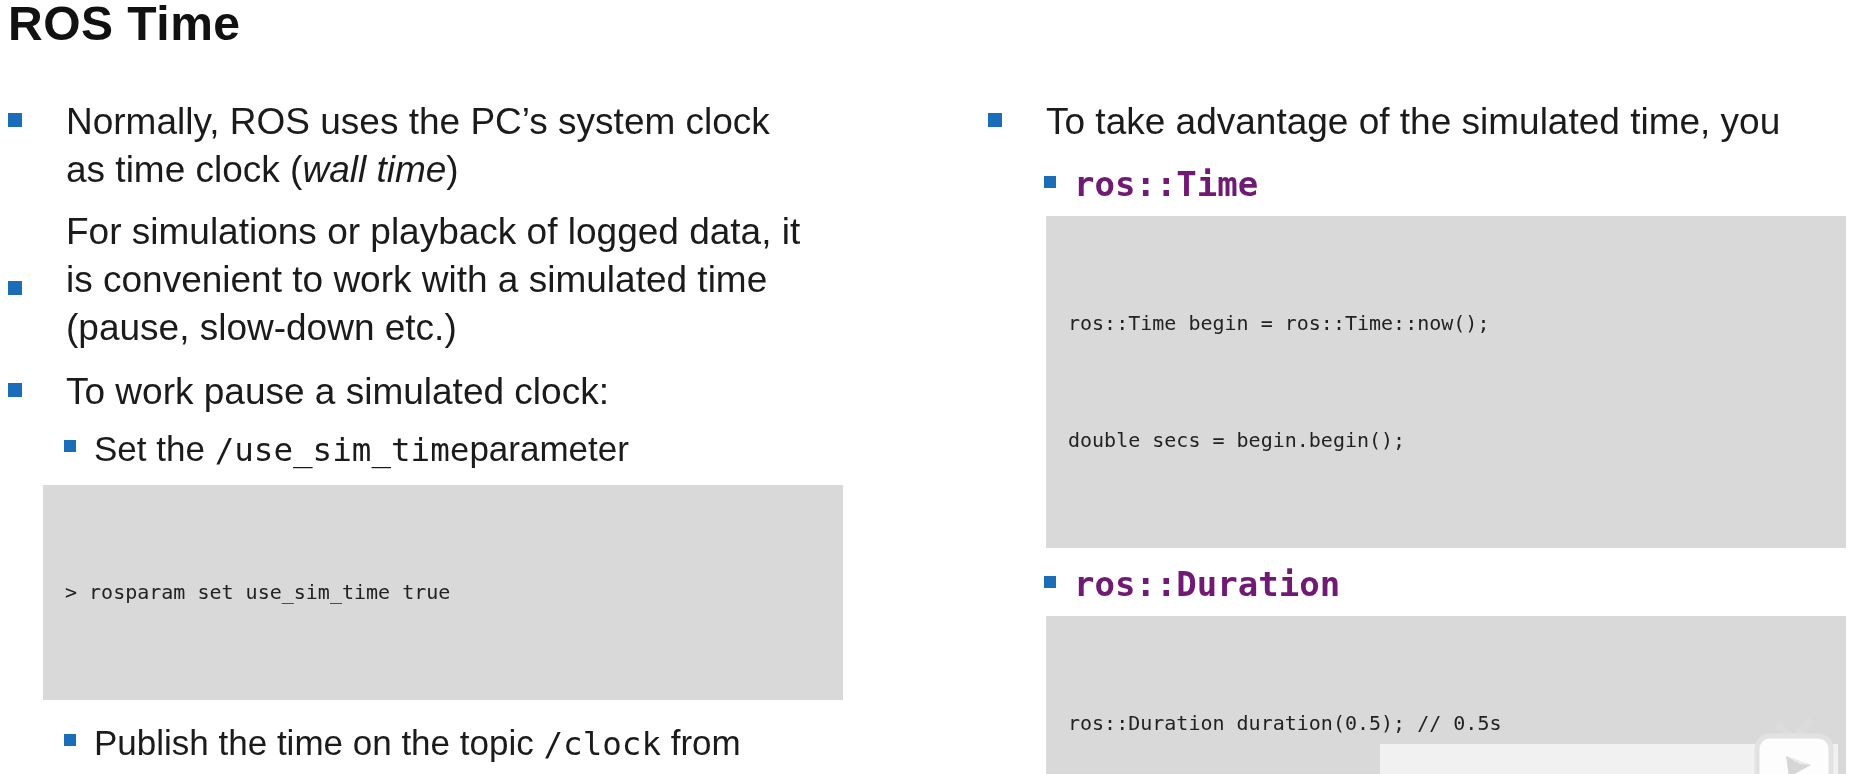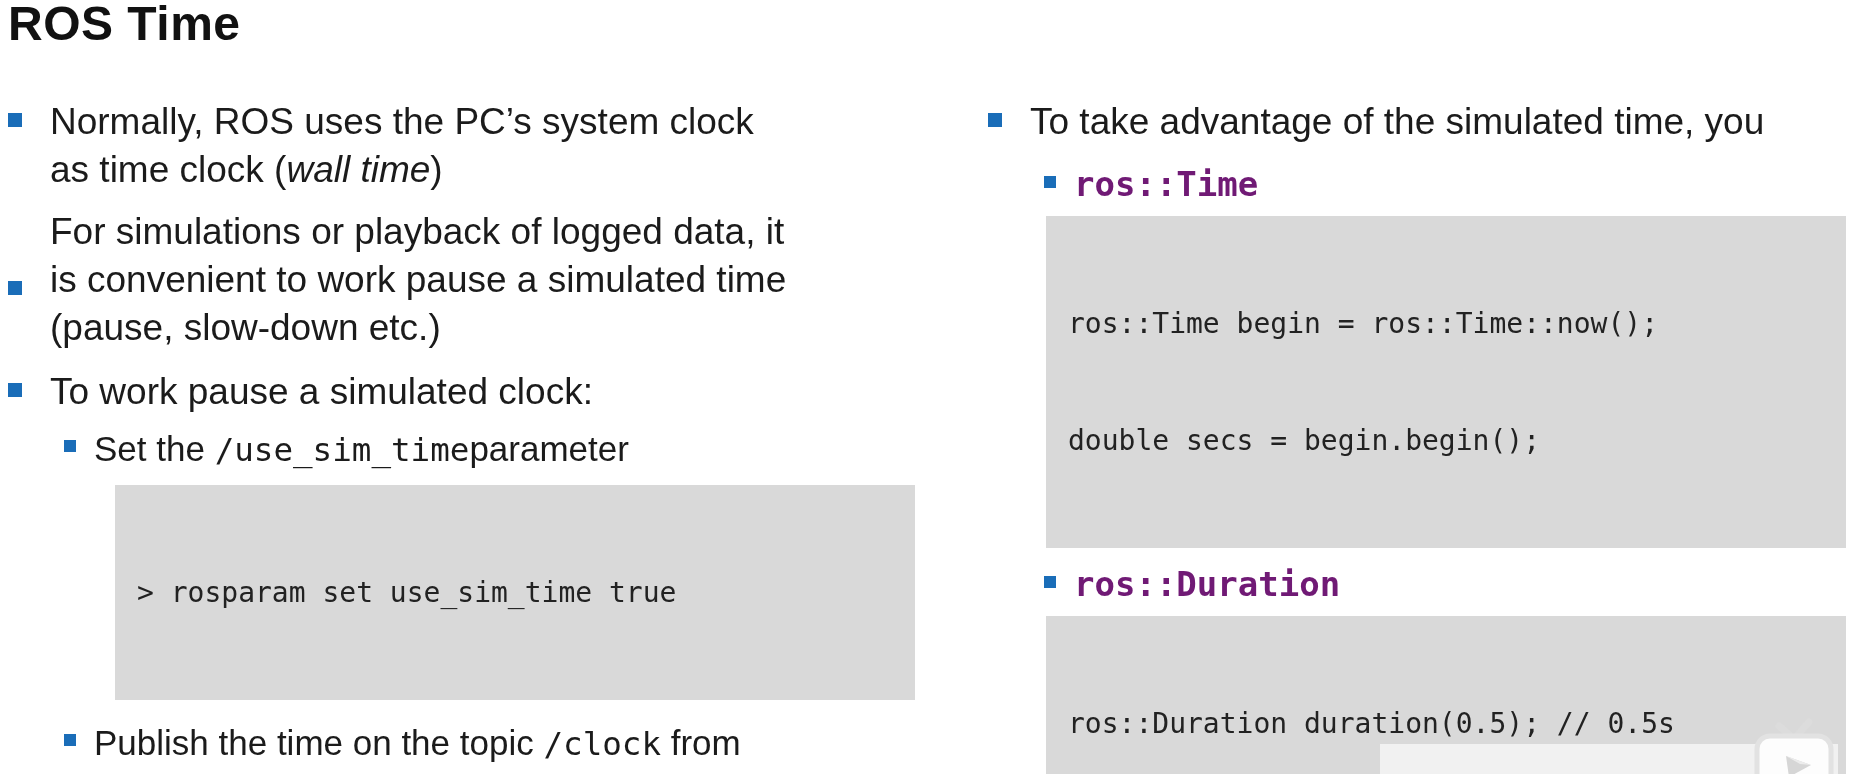--- a/index.html
+++ b/index.html
@@ -13,41 +13,41 @@
   }
   .col{position:absolute;top:98px;}
   .col-left{left:8px;width:900px;}
   .col-right{left:988px;width:880px;}
 
   .row{display:flex;align-items:flex-start;}
   .sq{flex:none;background:#1a6db8;}
   .sq1{width:14px;height:14px;margin-top:15px;}
   .sq2{width:12px;height:12px;margin-top:14px;}
 
-  .l1t{font-size:37px;line-height:48px;margin-left:28px;}
+  .l1t{font-size:37px;line-height:48px;margin-left:44px;}
   .l2t{font-size:35px;line-height:46px;margin-left:18px;}
 
   .ital{font-style:italic;}
   .mono{font-family:"DejaVu Sans Mono", monospace;font-size:0.93em;}
   .after-gap{margin-right:0;}
 
   .cl-b1{margin-bottom:14px;}
   .cl-b2{margin-bottom:16px;align-items:center;}
   .cl-b3{margin-bottom:10px;}
   .indent2{margin-left:56px;}
   .cl-sub2{margin-bottom:10px;}
 
   .code-block{
     box-sizing:border-box;background:#d9d9d9;color:#222;
     font-family:"DejaVu Sans Mono", monospace;
-    font-size:28px;line-height:39px;
+    font-size:20px;line-height:39px;
     padding:10px 22px;width:800px;
     white-space:pre;
   }
-  .cl-code{margin:12px 0 20px 107px;}
+  .cl-code{margin:12px 0 20px 35px;}
   .cr-code{margin:10px 0 14px 58px;}
 
   .cr-b1{margin-bottom:16px;}
   .api-label-row{margin-top:2px;}
   .api-label{
     font-family:"DejaVu Sans Mono", monospace;font-weight:bold;
     font-size:34px;line-height:44px;margin-left:18px;color:#701a75;
   }
 
   .fade-band{
@@ -70,21 +70,21 @@
       <div class="l1t">
         <div><span>Normally, ROS uses the PC’s system clock</span></div>
         <div><span>as time clock (</span><span class="ital">wall time</span><span>)</span></div>
       </div>
     </div>
 
     <div class="row cl-b2">
       <span class="sq sq1"></span>
       <div class="l1t">
         <div><span>For simulations or playback of logged data, it</span></div>
-        <div><span>is convenient to work pause a simulated time</span></div>
+        <div><span>is convenient to work with a simulated time</span></div>
         <div><span>(pause, slow-down etc.)</span></div>
       </div>
     </div>
 
     <div class="row cl-b3">
       <span class="sq sq1"></span>
       <div class="l1t"><span>To work pause a simulated clock:</span></div>
     </div>
 
     <div class="row indent2">

